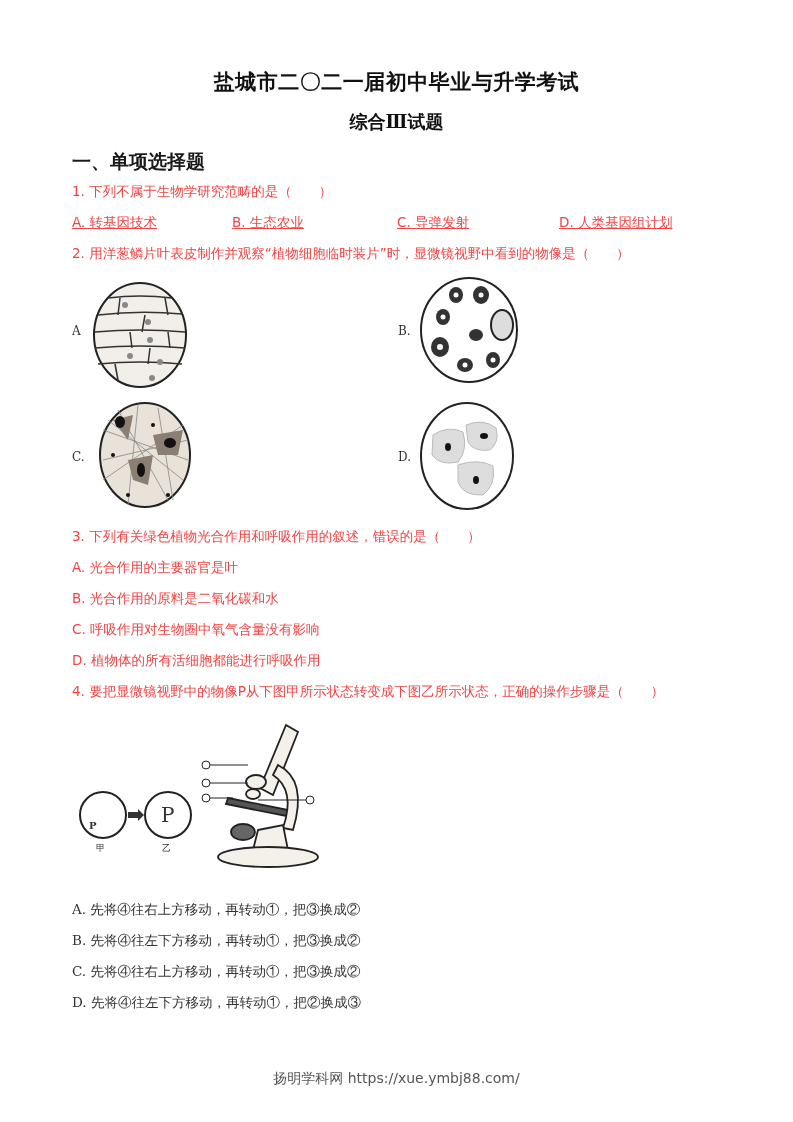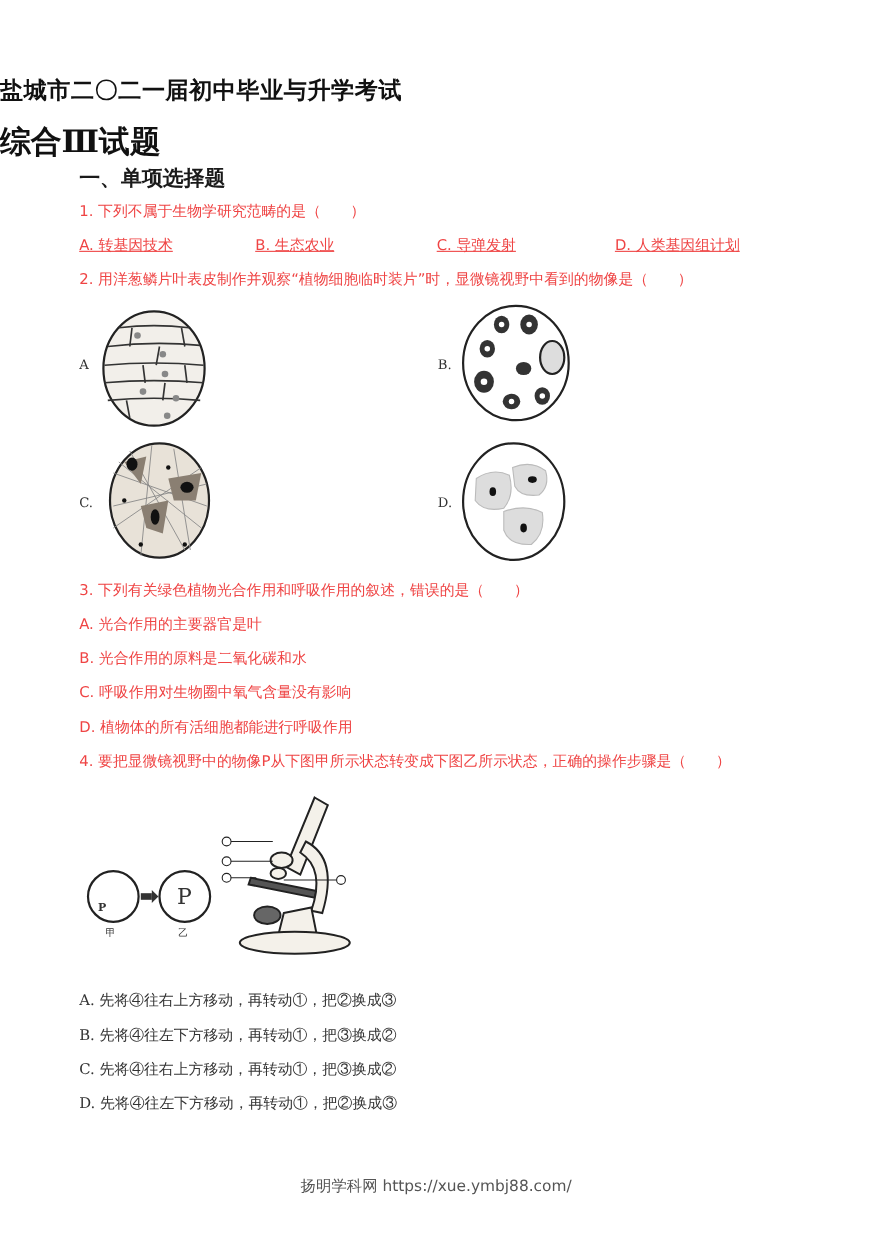--- a/index.html
+++ b/index.html
@@ -1,20 +1,20 @@
 <!DOCTYPE html>
 <html><head>
 <meta charset="utf-8">
 <style>
   html, body { margin: 0; padding: 0; background: #ffffff; }
   body { width: 793px; height: 1122px; position: relative; overflow: hidden;
          font-family: "DejaVu Serif", "Liberation Serif", serif; color: #1a1a1a; }
-  .title { position: absolute; left: 0; width: 793px; text-align: left; font-weight: bold; color: #111; }
+  .title { position: absolute; left: 0; width: 793px; text-align: center; font-weight: bold; color: #111; }
   .t1 { top: 68px; font-size: 21px; letter-spacing: 0.5px; }
-  .t2 { top: 110px; font-size: 28px; }
+  .t2 { top: 110px; font-size: 18px; }
   .section { position: absolute; left: 72px; top: 149px; font-size: 19px; font-weight: bold;
              font-family: "DejaVu Sans", "Liberation Sans", sans-serif; }
   .line { position: absolute; left: 72px; font-size: 13.5px; white-space: nowrap;
           font-family: "DejaVu Sans", "Liberation Sans", sans-serif; color: #ef4444; }
   .opt-row span { position: absolute; white-space: nowrap; text-decoration: underline; }
   .serif-line { font-family: "DejaVu Serif", "Liberation Serif", serif; color: #333; }
   .imglabel { position: absolute; font-size: 12px; color: #333; font-family: "DejaVu Serif", "Liberation Serif", serif; }
   svg { position: absolute; }
   .footer { position: absolute; left: 0; width: 793px; top: 1070px; text-align: center;
             font-size: 14px; color: #555; font-family: "DejaVu Sans", "Liberation Sans", sans-serif; }
@@ -167,18 +167,18 @@
       <line x1="60" y1="80" x2="108" y2="80"></line>
     </g>
   <g fill="#222" font-size="7" font-family="DejaVu Sans, sans-serif">
     <circle cx="8" cy="45" r="4" fill="#fff" stroke="#222"></circle>
       <circle cx="8" cy="63" r="4" fill="#fff" stroke="#222"></circle>
     <circle cx="8" cy="78" r="4" fill="#fff" stroke="#222"></circle>
       <circle cx="112" cy="80" r="4" fill="#fff" stroke="#222"></circle>
   </g>
 </svg>
 
-<div class="line serif-line" style="top:901px">A. 先将④往右上方移动，再转动①，把②换成③</div>
+<div class="line serif-line" style="top:901px">A. 先将④往右上方移动，再转动①，把③换成②</div>
 <div class="line serif-line" style="top:932px">B. 先将④往左下方移动，再转动①，把③换成②</div>
 <div class="line serif-line" style="top:963px">C. 先将④往右上方移动，再转动①，把③换成②</div>
 <div class="line serif-line" style="top:994px">D. 先将④往左下方移动，再转动①，把②换成③</div>
 
 <div class="footer">扬明学科网 https://xue.ymbj88.com/</div>
 
 </body></html>

